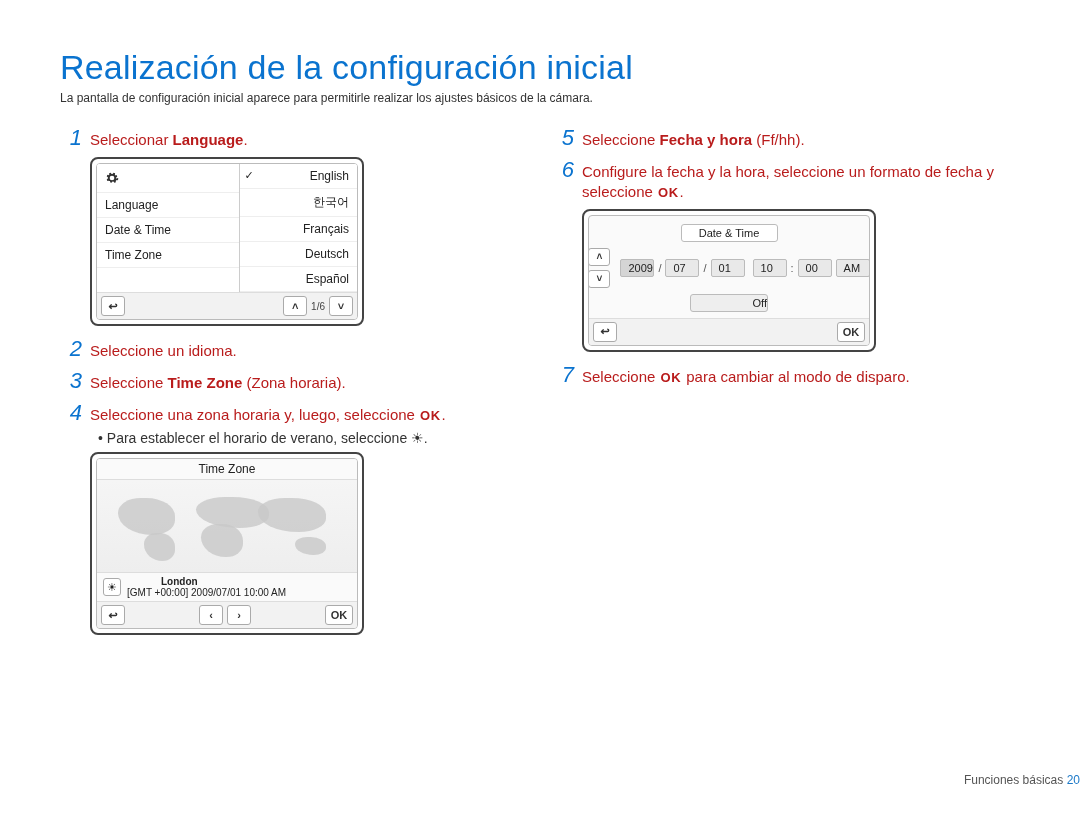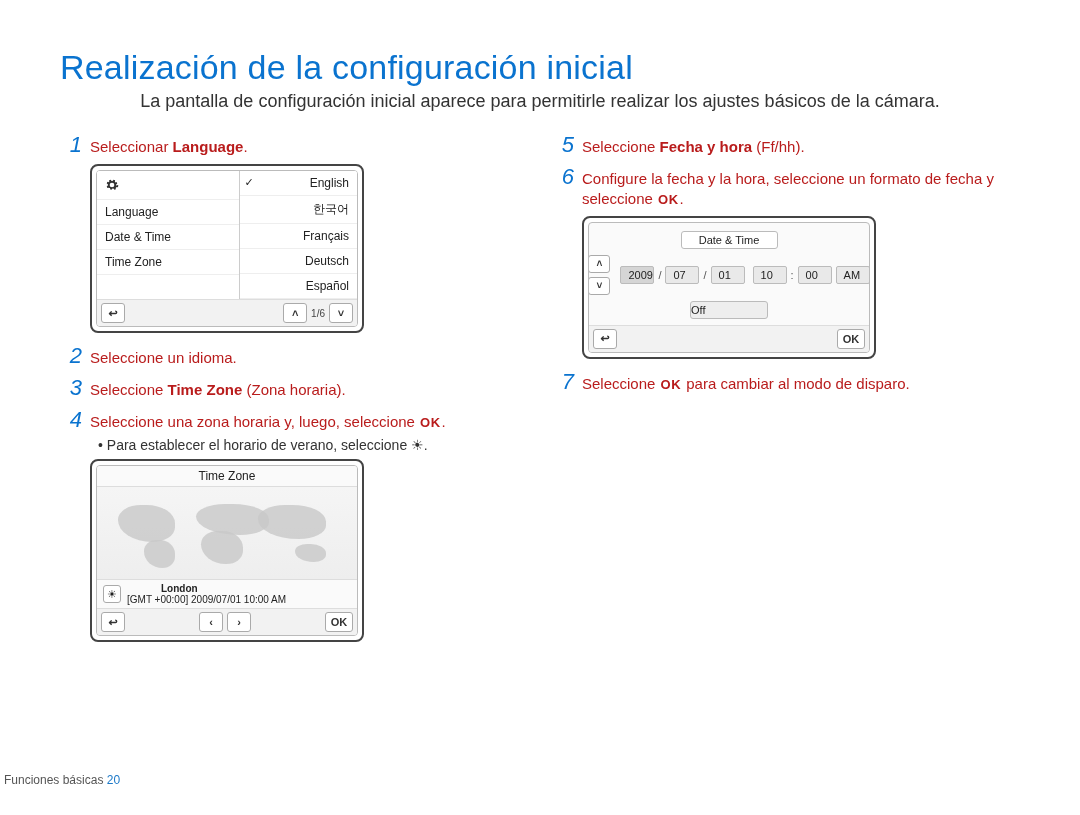--- a/index.html
+++ b/index.html
@@ -17,24 +17,23 @@
     padding: 48px 60px 40px 60px;
   }
   .title {
     color: #0a73cf;
     font-size: 34px;
     font-weight: 400;
     letter-spacing: 0.2px;
     margin: 0 0 4px 0;
   }
   .subtitle {
-    font-size: 18px;
+    font-size: 12px;
     color: #333;
     margin: 0 0 14px 0;
-    text-align: center;
   }
   .cols {
     display: flex;
     gap: 24px;
   }
   .col {
     flex: 1 1 0;
   }
   .step {
     display: flex;
@@ -215,27 +214,27 @@
     font-size: 11px;
     padding: 2px 7px;
     border-radius: 2px;
     min-width: 18px;
   }
   .dt-cell.sel { background: #d5d5d5; }
   .dt-sep { font-size: 11px; color: #555; }
   .dt-off {
     width: 76px; margin: 6px auto 0 auto;
     background: #eee; border: 1px solid #bbb; border-radius: 3px;
-    text-align: left; font-size: 11px; padding: 2px 0;
+    text-align: right; font-size: 11px; padding: 2px 0;
   }
   .page-footer {
     position: absolute;
     left: 4px; right: 0;
     bottom: 28px;
-    text-align: left;
+    text-align: right;
     font-size: 12px;
     color: #555;
   }
   .page-footer .num { color: #1c79c8; }
 </style>
 </head>
 <body>
 
 <div class="page">
   <h1 class="title">Realización de la configuración inicial</h1>

